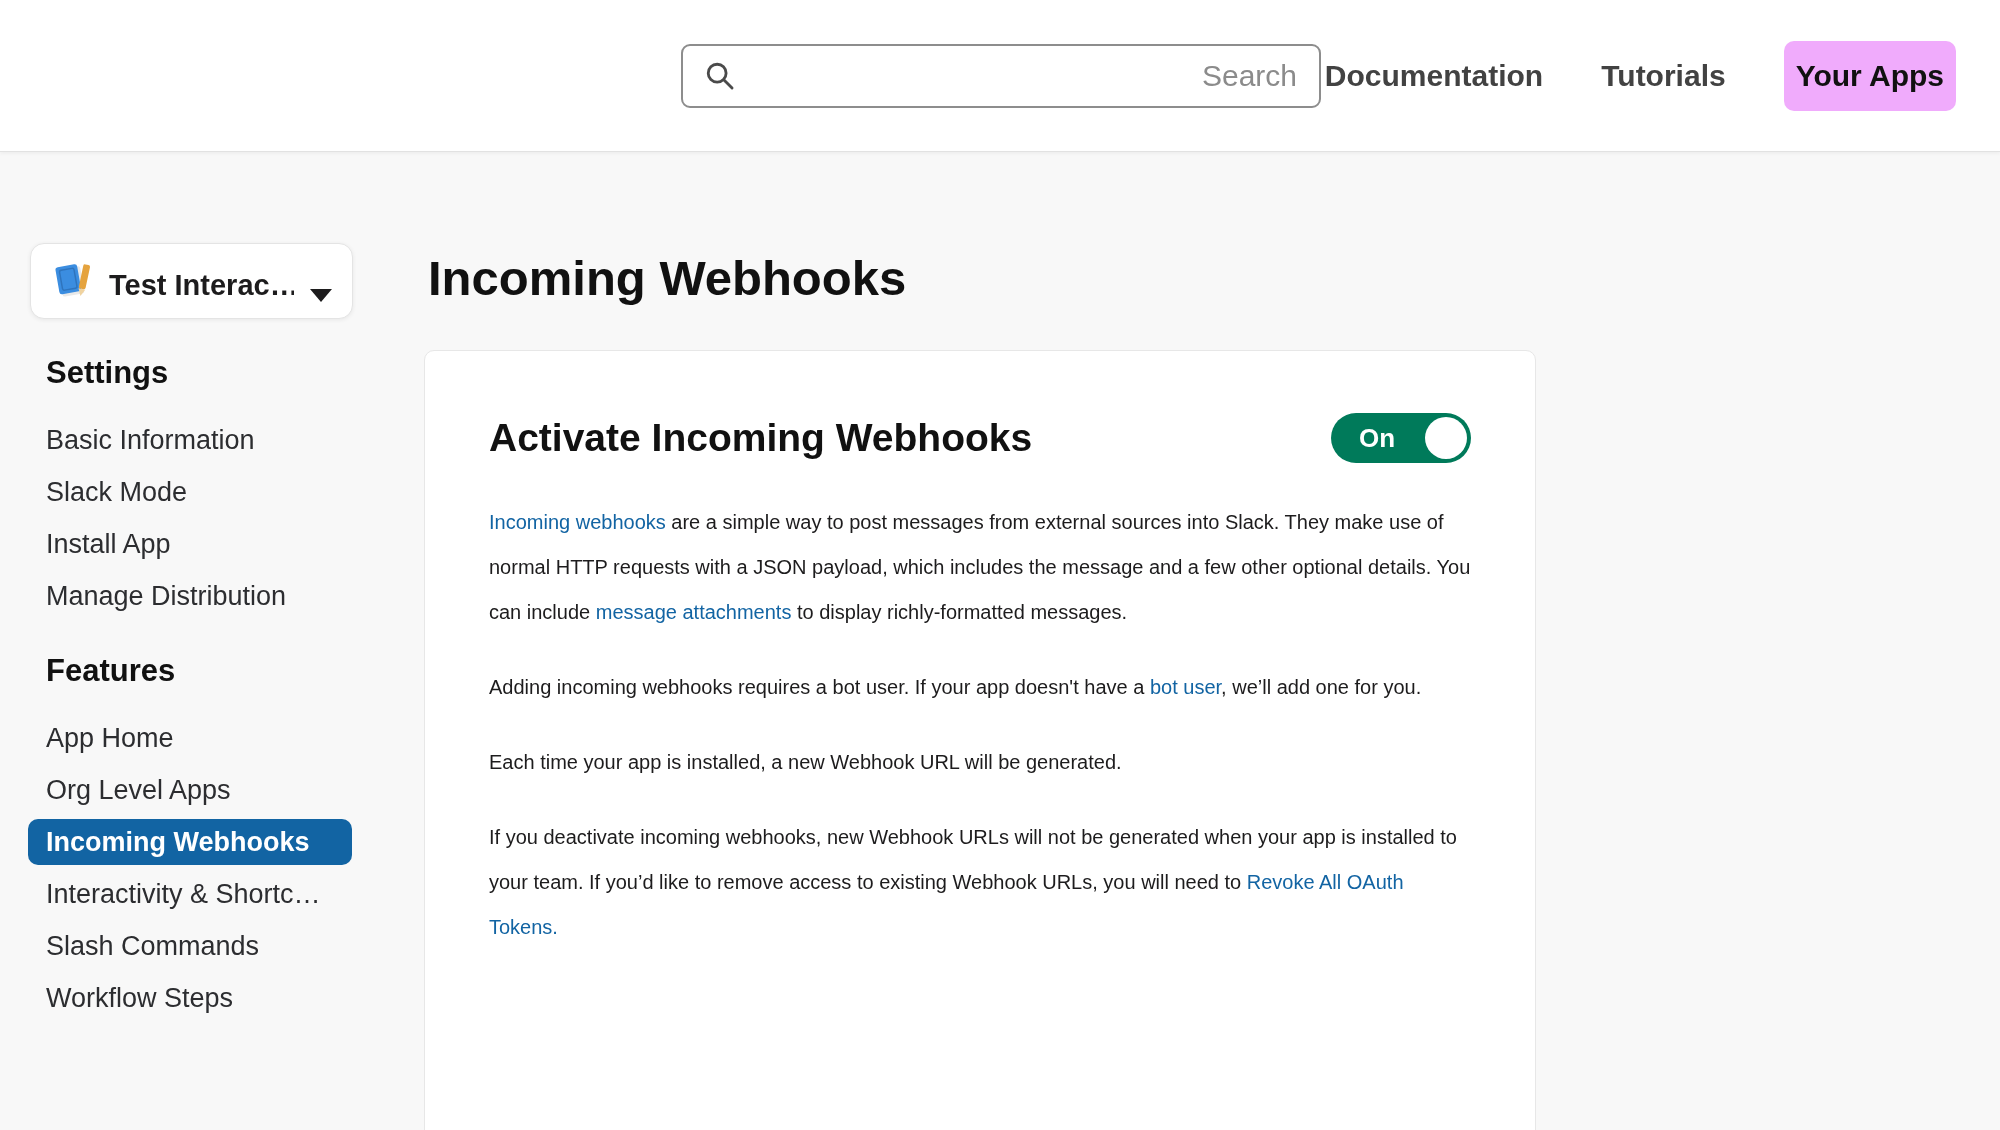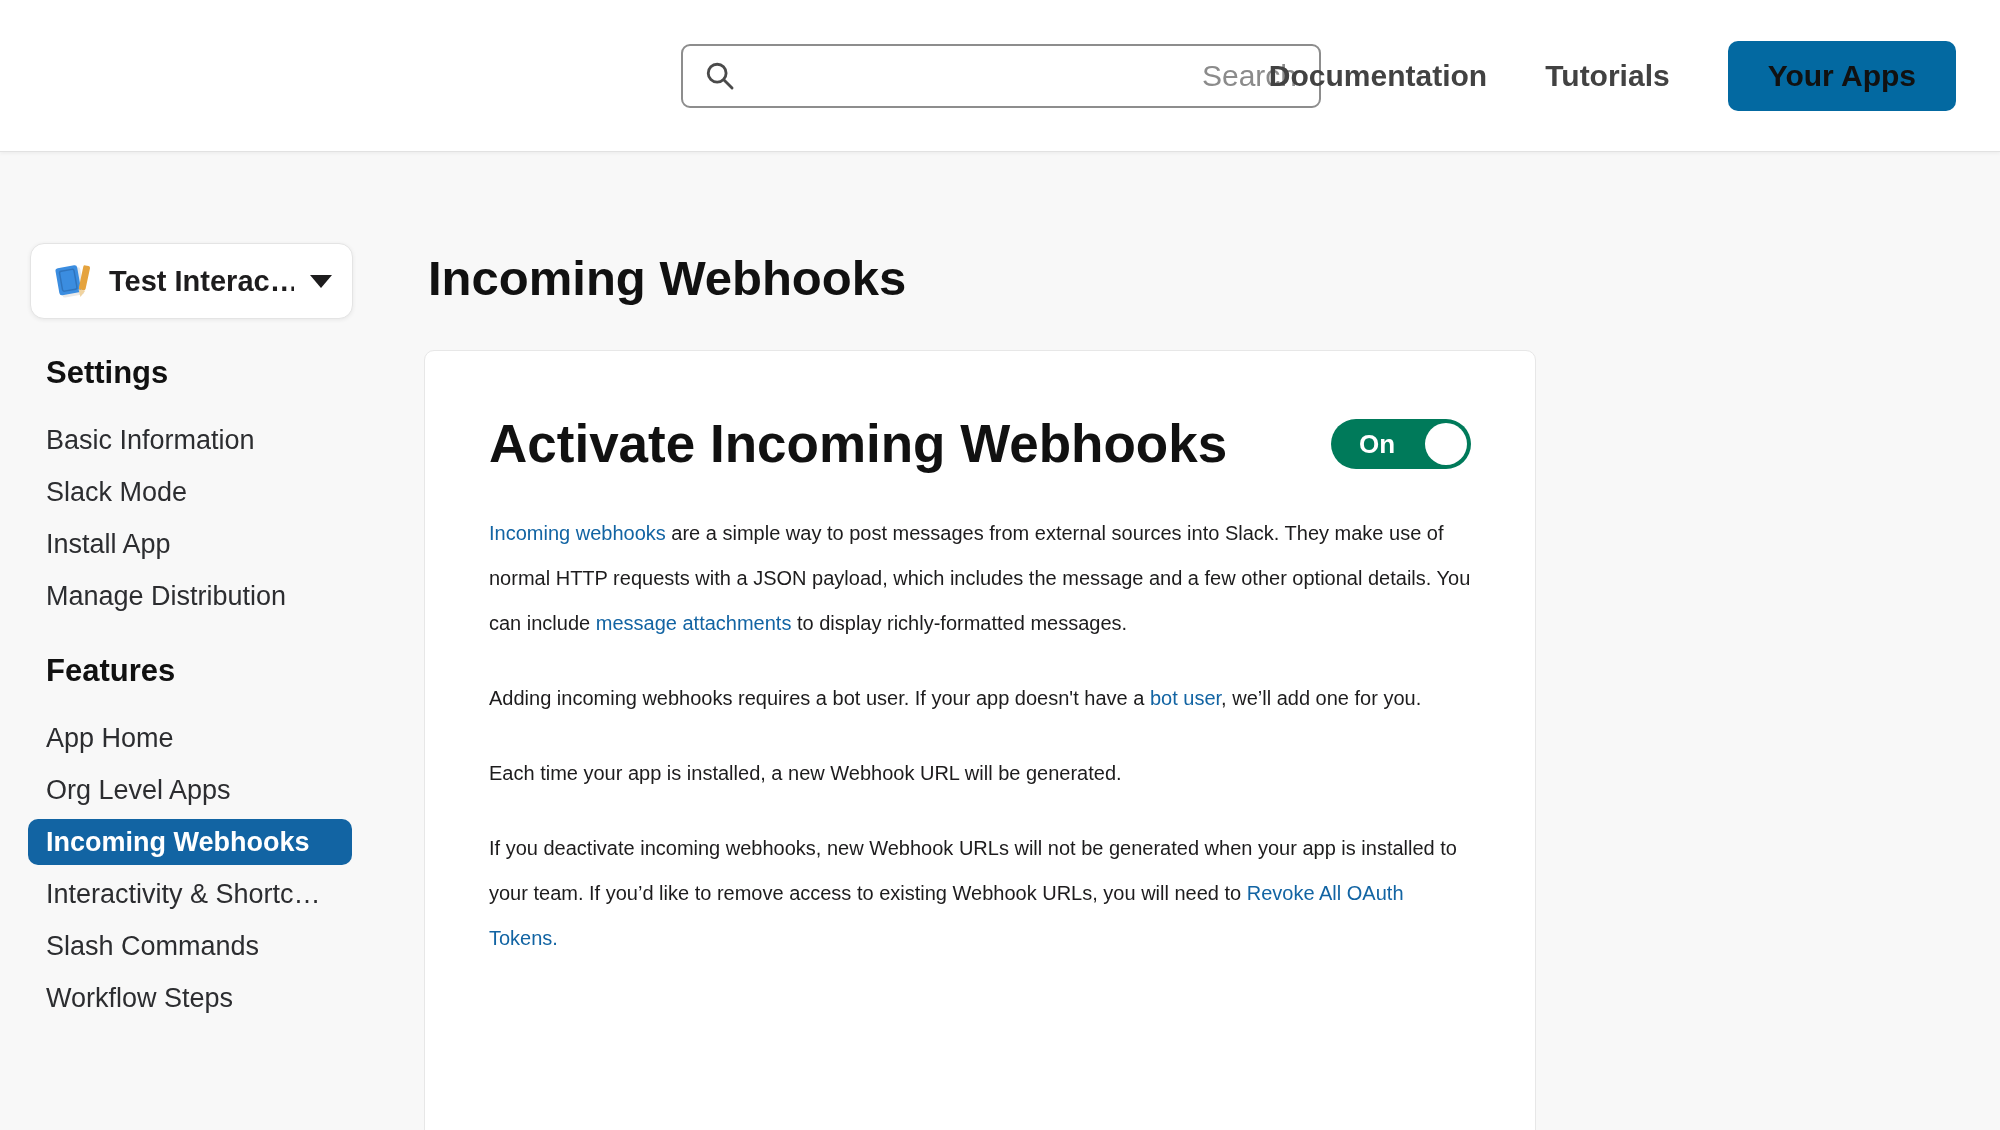--- a/index.html
+++ b/index.html
@@ -50,33 +50,33 @@
   .search-box input::placeholder { color: #8b8b8b; }
   .top-nav {
     position: absolute; right: 44px; top: 0; height: 151px;
     display: flex; align-items: center; gap: 58px; justify-content: flex-end;
   }
   .nav-link {
     font-size: 30px; font-weight: 600; color: #424242;
     cursor: pointer; white-space: nowrap;
   }
   .nav-pill {
-    background: #0369a1; border-radius: 10px;
-    padding: 18px 40px;
+    background: #f0abfc; border-radius: 10px;
+    padding: 18px 12px;
     font-size: 30px; font-weight: 700; color: #111;
     cursor: pointer; white-space: nowrap;
   }
 
   
   .app-selector {
     position: absolute; left: 30px; top: 243px;
     width: 323px; height: 76px; box-sizing: border-box;
     background: #fff; border: 1px solid #e4e4e4; border-radius: 14px;
     box-shadow: 0 1px 4px rgba(0,0,0,0.07);
-    display: flex; align-items: center; padding: 0 20px;
+    display: flex; align-items: flex-end; padding: 16px 20px;
     cursor: pointer;
   }
   .app-selector .app-icon { width: 44px; height: 44px; flex-shrink: 0; }
   .app-name {
     font-size: 29px; font-weight: 700; margin-left: 14px;
     white-space: nowrap; overflow: hidden;
   }
   .caret-down {
     margin-left: 16px; flex-shrink: 0;
     width: 0; height: 0;
@@ -112,21 +112,21 @@
     position: absolute; left: 424px; top: 350px;
     width: 1112px; height: 840px; box-sizing: border-box;
     background: #ffffff;
     border: 1px solid #e7e7e7; border-radius: 10px;
     padding: 62px 64px;
   }
   .card-header {
     display: flex; justify-content: space-between; align-items: center;
   }
   .card-heading {
-    font-size: 53px; font-weight: 700; color: #111; margin: 0;
+    font-size: 39px; font-weight: 700; color: #111; margin: 0;
   }
   .toggle {
     position: relative; width: 140px; height: 50px;
     border-radius: 26px; cursor: pointer; flex-shrink: 0;
   }
   .toggle-label {
     position: absolute; left: 28px; top: 50%; transform: translateY(-50%);
     color: #fff; font-size: 26px; font-weight: 700;
   }
   .toggle-knob {

